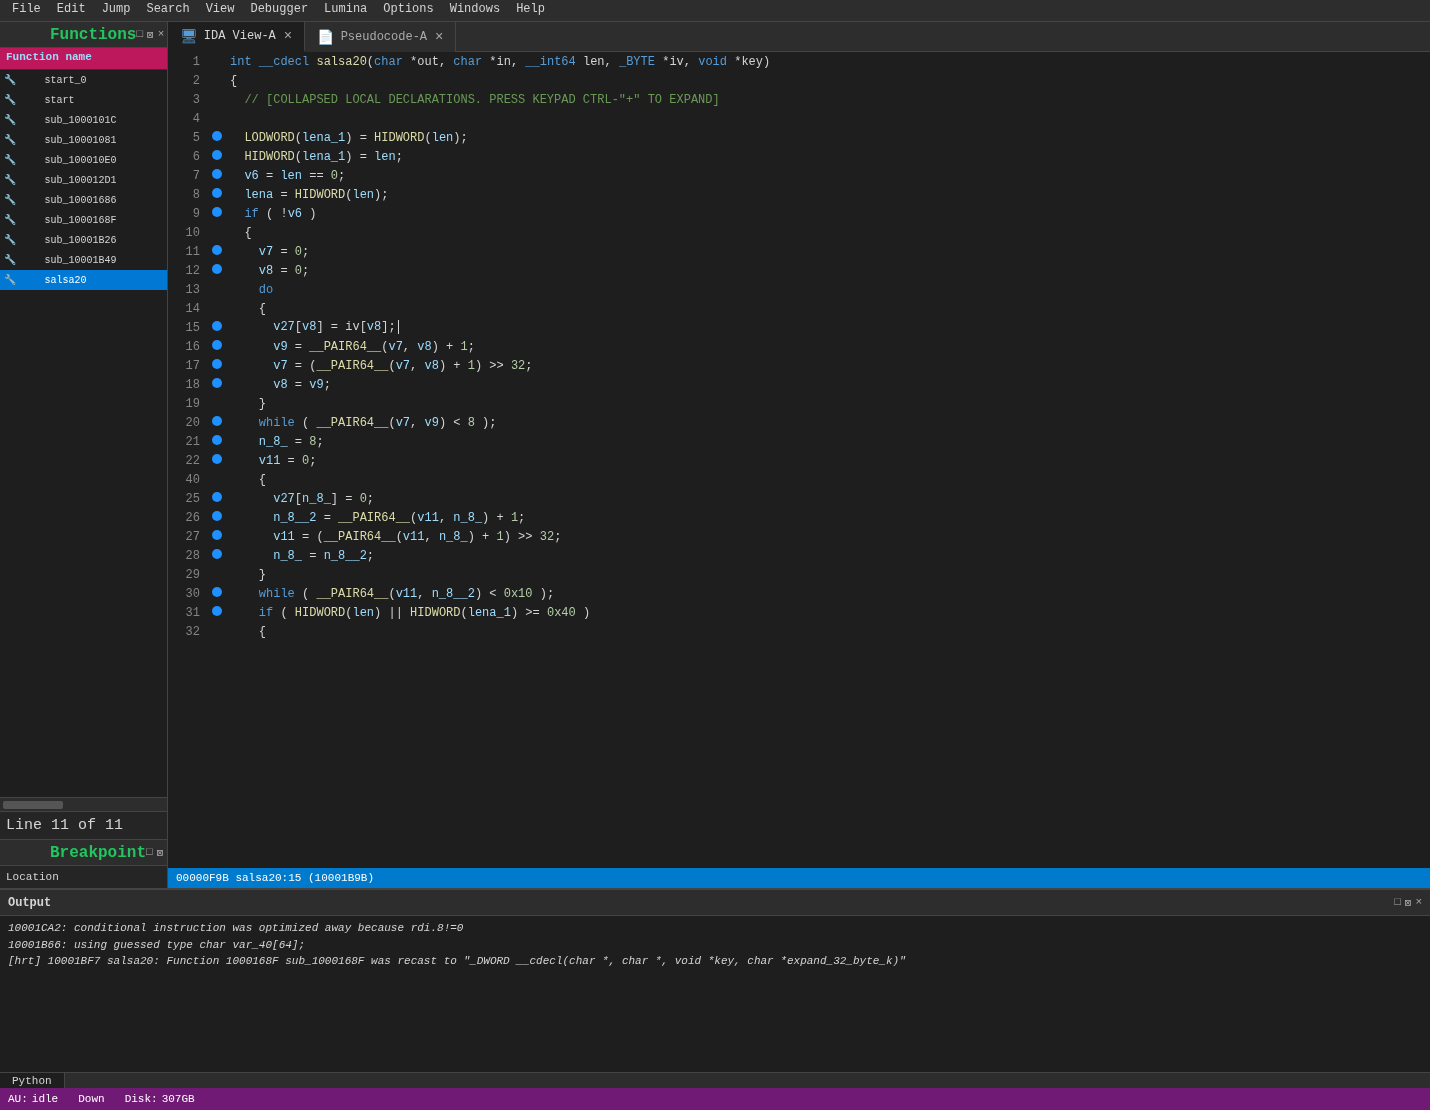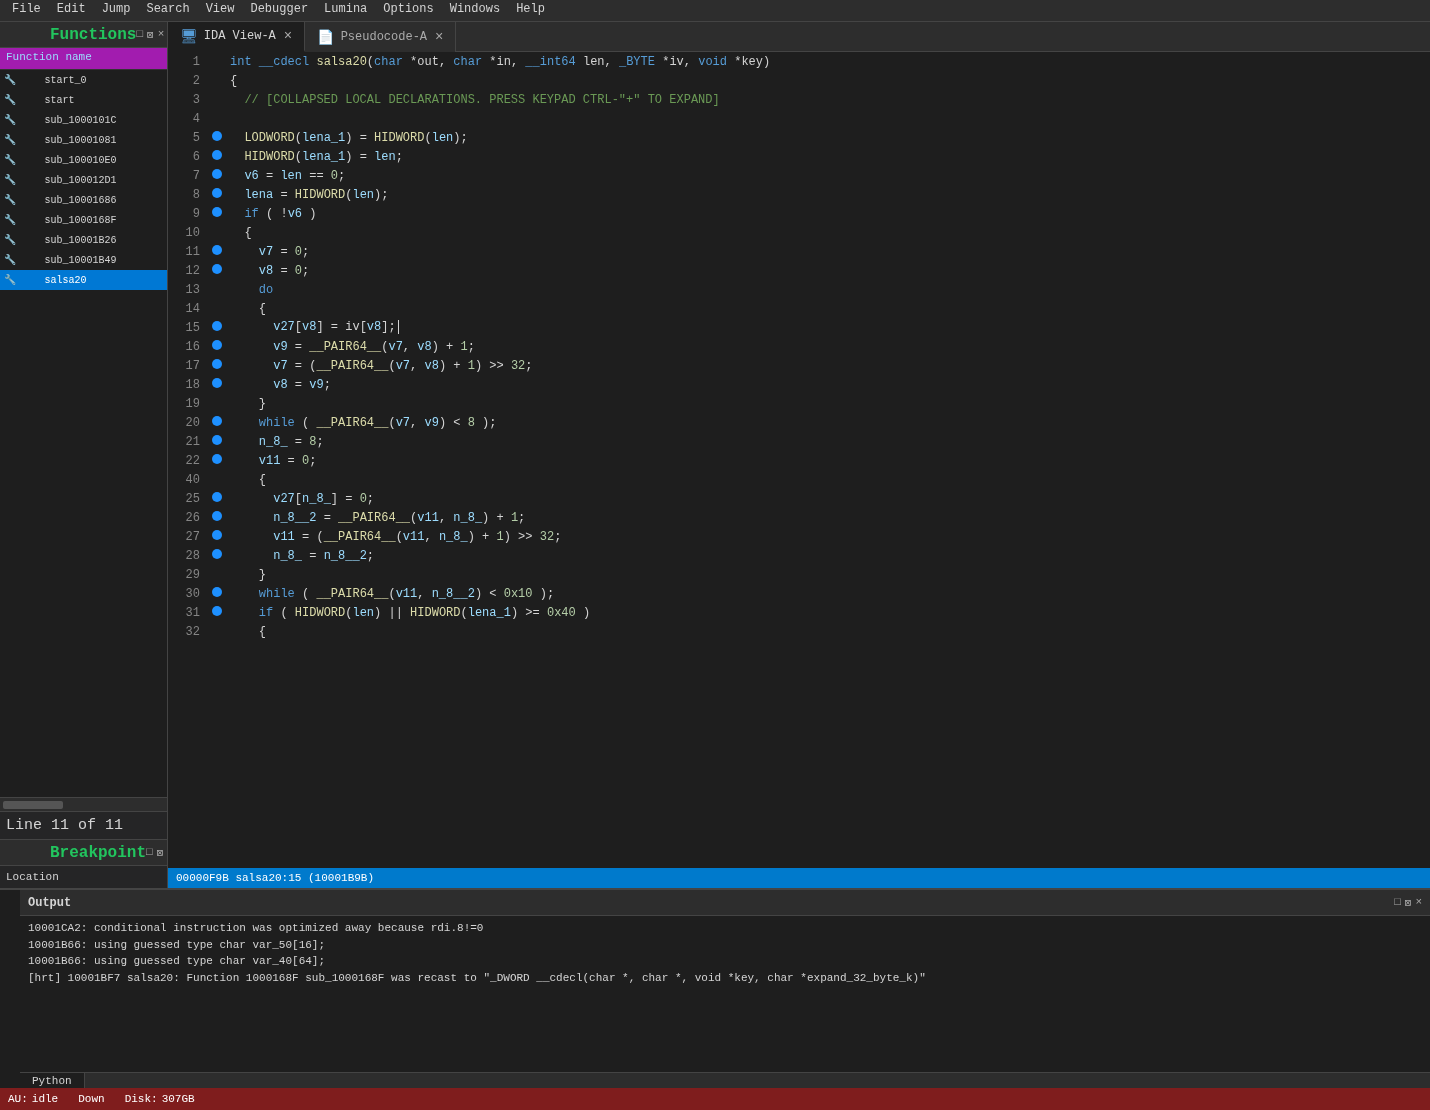--- a/index.html
+++ b/index.html
@@ -67,25 +67,25 @@
     .panel-header-icons {
       display: flex;
       gap: 4px;
     }
     .panel-icon {
       color: #aaa;
       font-size: 11px;
       cursor: pointer;
     }
     .functions-header {
-      background: #a21caf;
+      background: #be185d;
       padding: 3px 6px;
       color: #9cdcfe;
       font-size: 11px;
-      font-weight: normal;
+      font-weight: bold;
       border-bottom: 1px solid #333;
       height: 22px;
     }
     .functions-list {
       flex: 1;
       overflow-y: auto;
       overflow-x: hidden;
     }
     .function-item {
       display: flex;
@@ -270,21 +270,20 @@
     }
 
     
     .output-panel {
       background: #1e1e1e;
       border-top: 2px solid #444;
       display: flex;
       flex-direction: column;
       height: 200px;
       flex-shrink: 0;
-      padding-left: 20px;
     }
     .output-header {
       background: #2d2d2d;
       padding: 4px 8px;
       display: flex;
       align-items: center;
       justify-content: space-between;
       border-bottom: 1px solid #444;
       height: 26px;
     }
@@ -299,20 +298,21 @@
     }
     .output-content {
       flex: 1;
       overflow-y: auto;
       padding: 4px 8px;
       font-size: 11px;
       color: #d4d4d4;
     }
     .output-line {
       line-height: 1.5;
+      font-style: italic;
     }
 
     
     .python-tab-bar {
       display: flex;
       background: #2d2d2d;
       height: 16px;
       border-top: 1px solid #444;
     }
     .python-tab {
@@ -321,21 +321,21 @@
       color: #d4d4d4;
       font-size: 11px;
       cursor: pointer;
       display: flex;
       align-items: center;
       border-right: 1px solid #444;
     }
 
     
     .status-bar {
-      background: #7f1d1d;
+      background: #701a75;
       height: 22px;
       display: flex;
       align-items: center;
       padding: 8px 8px;
       gap: 20px;
       flex-shrink: 0;
     }
     .status-item {
       color: #fff;
       font-size: 11px;
@@ -648,21 +648,20 @@
   <div class="output-header">
     <span class="output-title">Output</span>
     <div class="output-icons">
       <span class="panel-icon">□</span>
       <span class="panel-icon">⊠</span>
       <span class="panel-icon">×</span>
     </div>
   </div>
   <div class="output-content" id="output-content">
   <div class="output-line">10001CA2: conditional instruction was optimized away because rdi.8!=0</div>
-      <div class="output-line">10001B66: using guessed type char var_50[16];</div>
       <div class="output-line">10001B66: using guessed type char var_40[64];</div>
       <div class="output-line">[hrt] 10001BF7 salsa20: Function 1000168F sub_1000168F was recast to "_DWORD __cdecl(char *, char *, void *key, char *expand_32_byte_k)"</div>
     </div>
   <div class="python-tab-bar">
     <div class="python-tab">
       <span>Python</span>
     </div>
   </div>
 </div>
 

